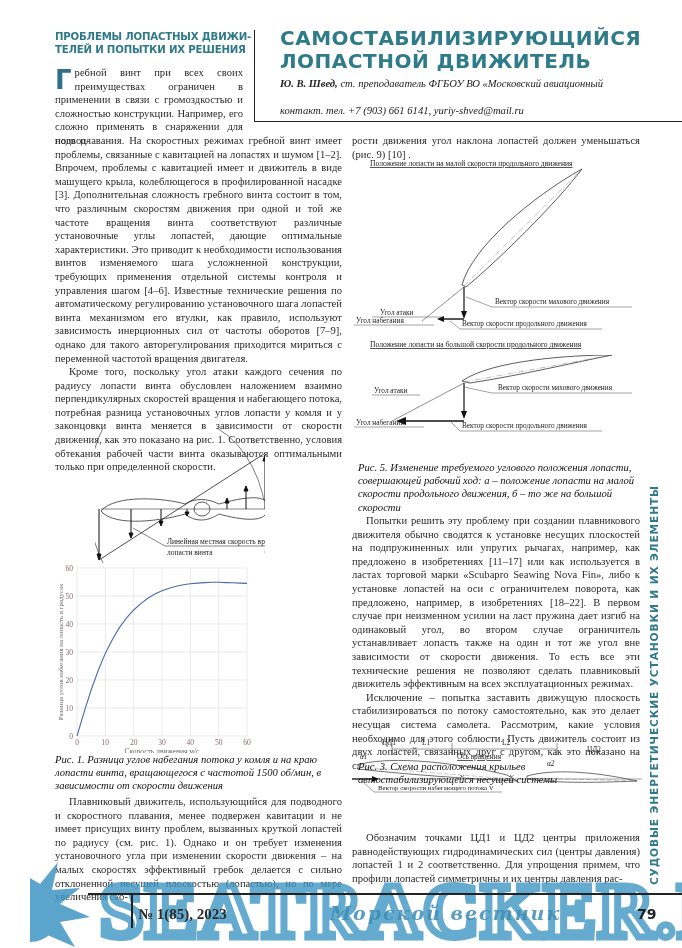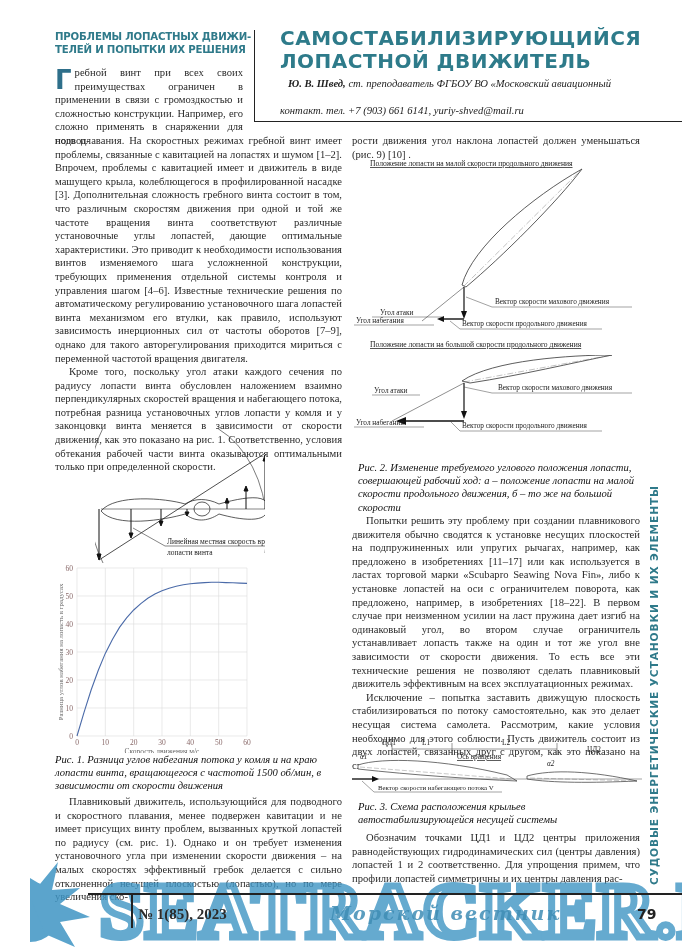--- a/index.html
+++ b/index.html
@@ -20,21 +20,21 @@
   .title {
     position: absolute; left: 280px; top: 27px; width: 400px;
     font-family: "DejaVu Sans", "Liberation Sans", sans-serif; font-weight: bold;
     font-size: 20px; line-height: 23px; color: #2e7b8a; letter-spacing: 0.5px;
     text-transform: uppercase;
   }
   .byline {
     position: absolute; left: 280px; top: 77px; width: 400px;
     font-style: italic; font-size: 10.6px; line-height: 13.5px; color: #222;
   }
-  .byline b { font-weight: bold; margin-left: 8px; }
+  .byline b { font-weight: bold; }
 
   .col-text {
     position: absolute; font-size: 10.6px; line-height: 13.6px; color: #2a2a2a;
     text-align: justify;
   }
   .col-text p { text-indent: 14px; }
   .col-text p.noind { text-indent: 0; }
   .dropcap {
     float: left; font-family: "DejaVu Sans", sans-serif; font-weight: bold;
     font-size: 26px; line-height: 24px; color: #2e6f8a; margin: 2px 3px 0 0;
@@ -213,21 +213,21 @@
   <line x1="98" y1="66" x2="108" y2="76" stroke="#444" stroke-width="0.5"></line>
   <line x1="108" y1="76" x2="250" y2="76" stroke="#444" stroke-width="0.5"></line>
   <text x="110" y="73" font-size="7.3" fill="#222">Вектор скорости продольного движения</text>
   <line x1="20" y1="40" x2="68" y2="40" stroke="#444" stroke-width="0.5"></line>
   <text x="22" y="38" font-size="7.3" fill="#222">Угол атаки</text>
   <line x1="2" y1="72" x2="72" y2="72" stroke="#444" stroke-width="0.5"></line>
   <text x="4" y="70" font-size="7.3" fill="#222">Угол набегания</text>
 </svg>
 
 <div class="caption" style="left:358px; top:461px; width:280px;">
-  <i class="lbl">Рис. 2.</i><b> Изменение требуемого углового положения лопасти, совершающей рабочий ход: а – положение лопасти на малой скорости продольного движения, б – то же на большой скорости</b>
+  <i class="lbl">Рис. 5.</i><b> Изменение требуемого углового положения лопасти, совершающей рабочий ход: а – положение лопасти на малой скорости продольного движения, б – то же на большой скорости</b>
 </div>
 
 <div class="col-text" style="left:352px; top:514px; width:288px;">
   <p>Попытки решить эту проблему при создании плавникового движителя обычно сводятся к установке несущих плоскостей на подпружиненных или упругих рычагах, например, как предложено в изобретениях [11–17] или как используется в ластах торговой марки «Scubapro Seawing Nova Fin», либо к установке лопастей на оси с ограничителем поворота, как предложено, например, в изобретениях [18–22]. В первом случае при неизменном усилии на ласт пружина дает изгиб на одинаковый угол, во втором случае ограничитель устанавливает лопасть также на один и тот же угол вне зависимости от скорости движения. То есть все эти технические решения не позволяют сделать плавниковый движитель эффективным на всех эксплуатационных режимах.</p>
   <p>Исключение – попытка заставить движущую плоскость стабилизироваться по потоку самостоятельно, как это делает несущая система самолета. Рассмотрим, какие условия необходимо для этого соблюсти. Пусть движитель состоит из двух лопастей, связанных друг с другом, как это показано на схеме рис. 3.</p>
 </div>
 
 <svg style="position:absolute; left:352px; top:735px;" width="290" height="62">
   <line x1="40" y1="8" x2="40" y2="20" stroke="#333" stroke-width="0.5"></line>
   <line x1="100" y1="8" x2="100" y2="20" stroke="#333" stroke-width="0.5"></line>
@@ -246,21 +246,21 @@
   <line x1="8" y1="32" x2="160" y2="44" stroke="#777" stroke-width="0.4" stroke-dasharray="5,2"></line>
   <line x1="178" y1="43" x2="285" y2="46" stroke="#777" stroke-width="0.4" stroke-dasharray="5,2"></line>
   <line x1="0" y1="44" x2="290" y2="44" stroke="#444" stroke-width="0.5"></line>
   <line x1="0" y1="44" x2="22" y2="44" stroke="#111" stroke-width="1.2"></line>
   <polygon points="20,41 20,47 27,44" fill="#111"></polygon>
   <line x1="10" y1="46" x2="22" y2="57" stroke="#444" stroke-width="0.5"></line>
   <line x1="22" y1="57" x2="150" y2="57" stroke="#444" stroke-width="0.5"></line>
   <text x="26" y="55" font-size="6.8" fill="#222">Вектор скорости набегающего потока V</text>
 </svg>
 
-<div class="caption" style="left:358px; top:800px; width:280px;">
+<div class="caption" style="left:358px; top:760px; width:280px;">
   <i class="lbl">Рис. 3.</i><b> Схема расположения крыльев автостабилизирующейся несущей системы</b>
 </div>
 
 <div class="col-text" style="left:352px; top:831px; width:288px;">
   <p>Обозначим точками ЦД1 и ЦД2 центры приложения равнодействующих гидродинамических сил (центры давления) лопастей 1 и 2 соответственно. Для упрощения примем, что профили лопастей симметричны и их центры давления рас-</p>
 </div>
 
 <div class="side-rubric">СУДОВЫЕ ЭНЕРГЕТИЧЕСКИЕ УСТАНОВКИ И ИХ ЭЛЕМЕНТЫ</div>
 
 <svg class="watermark" viewBox="0 0 660 90">

